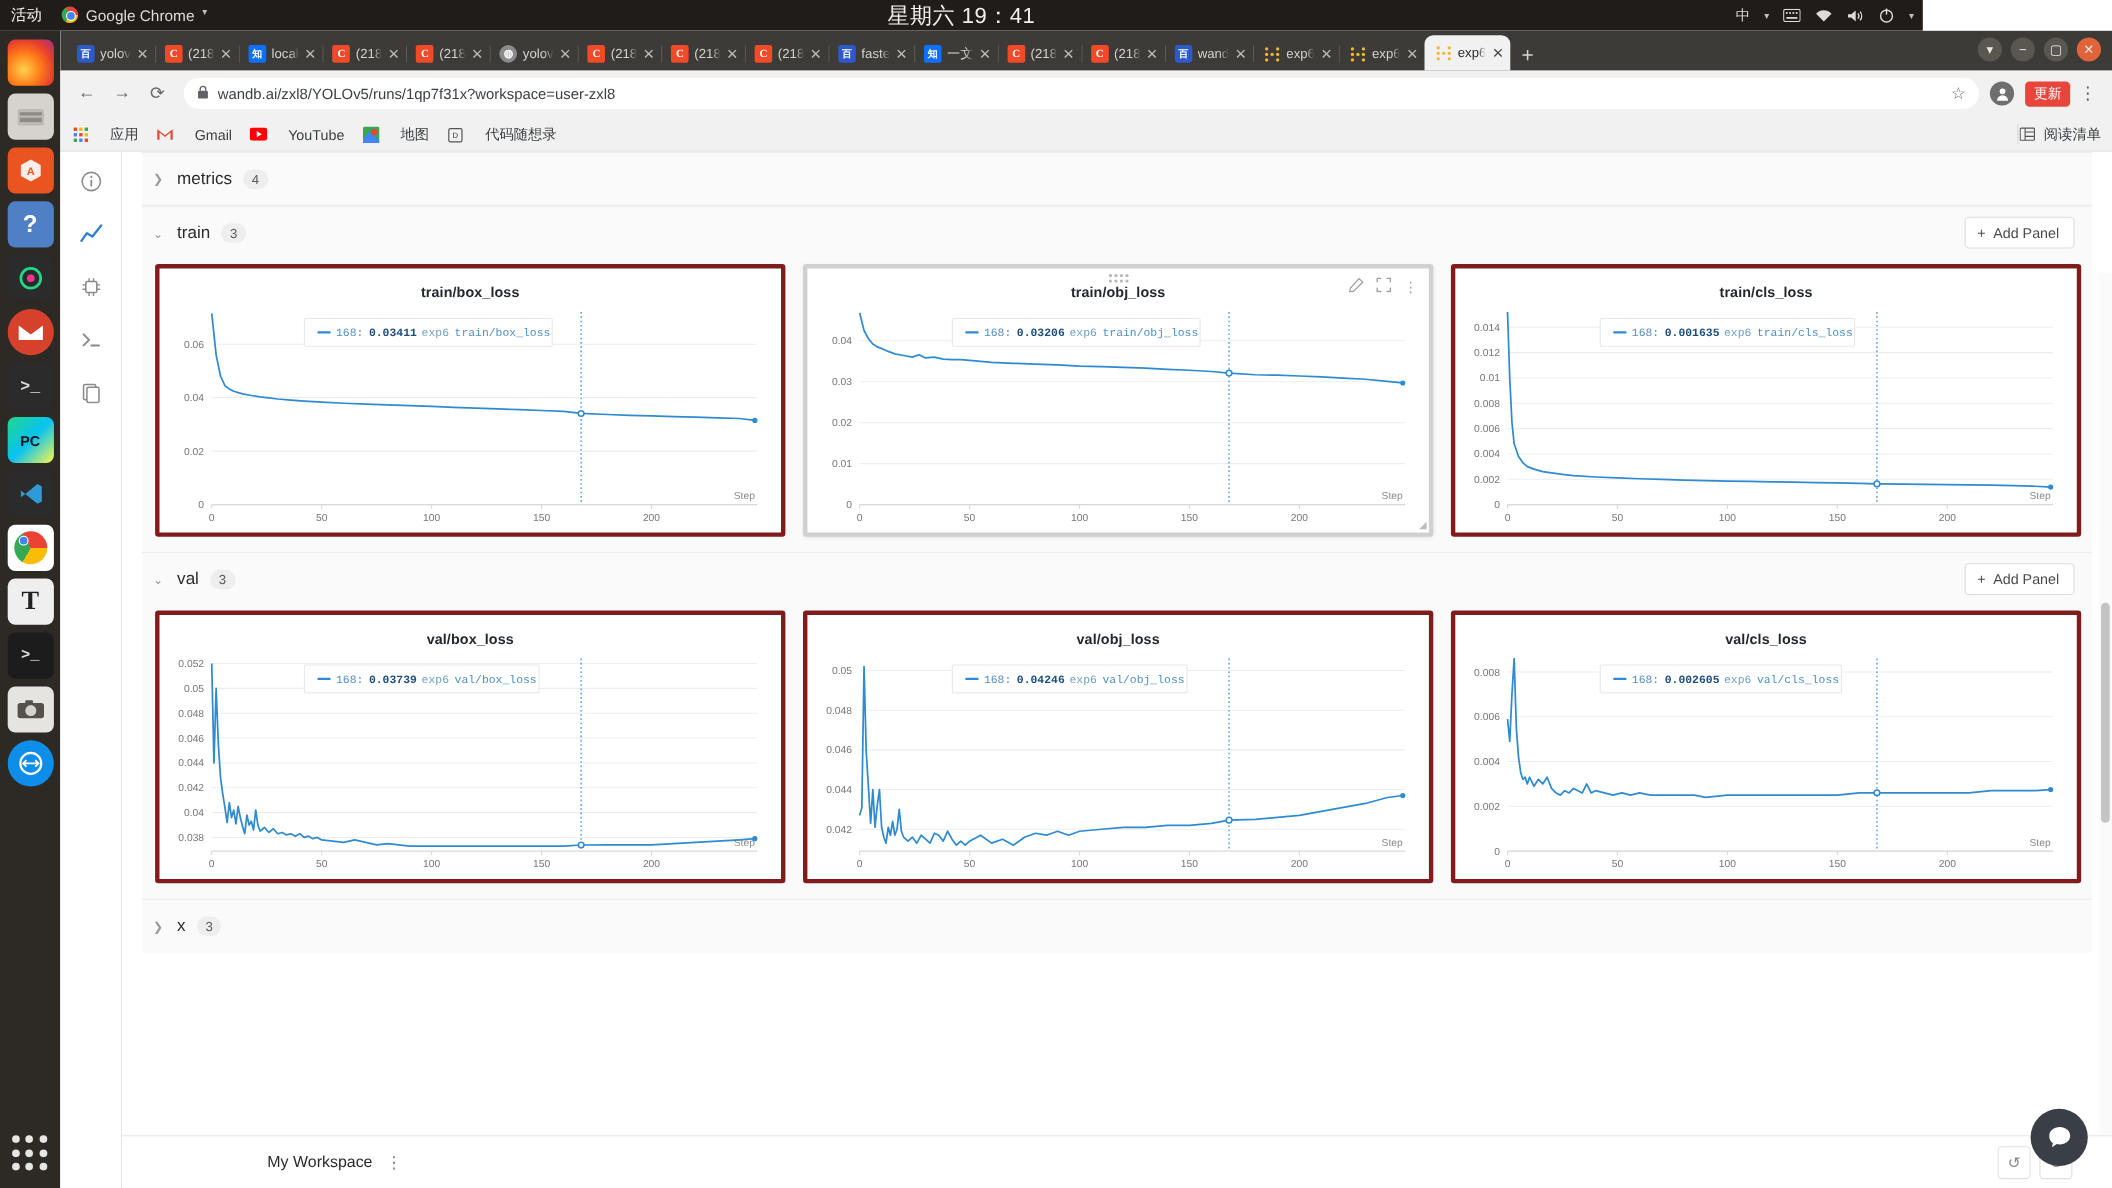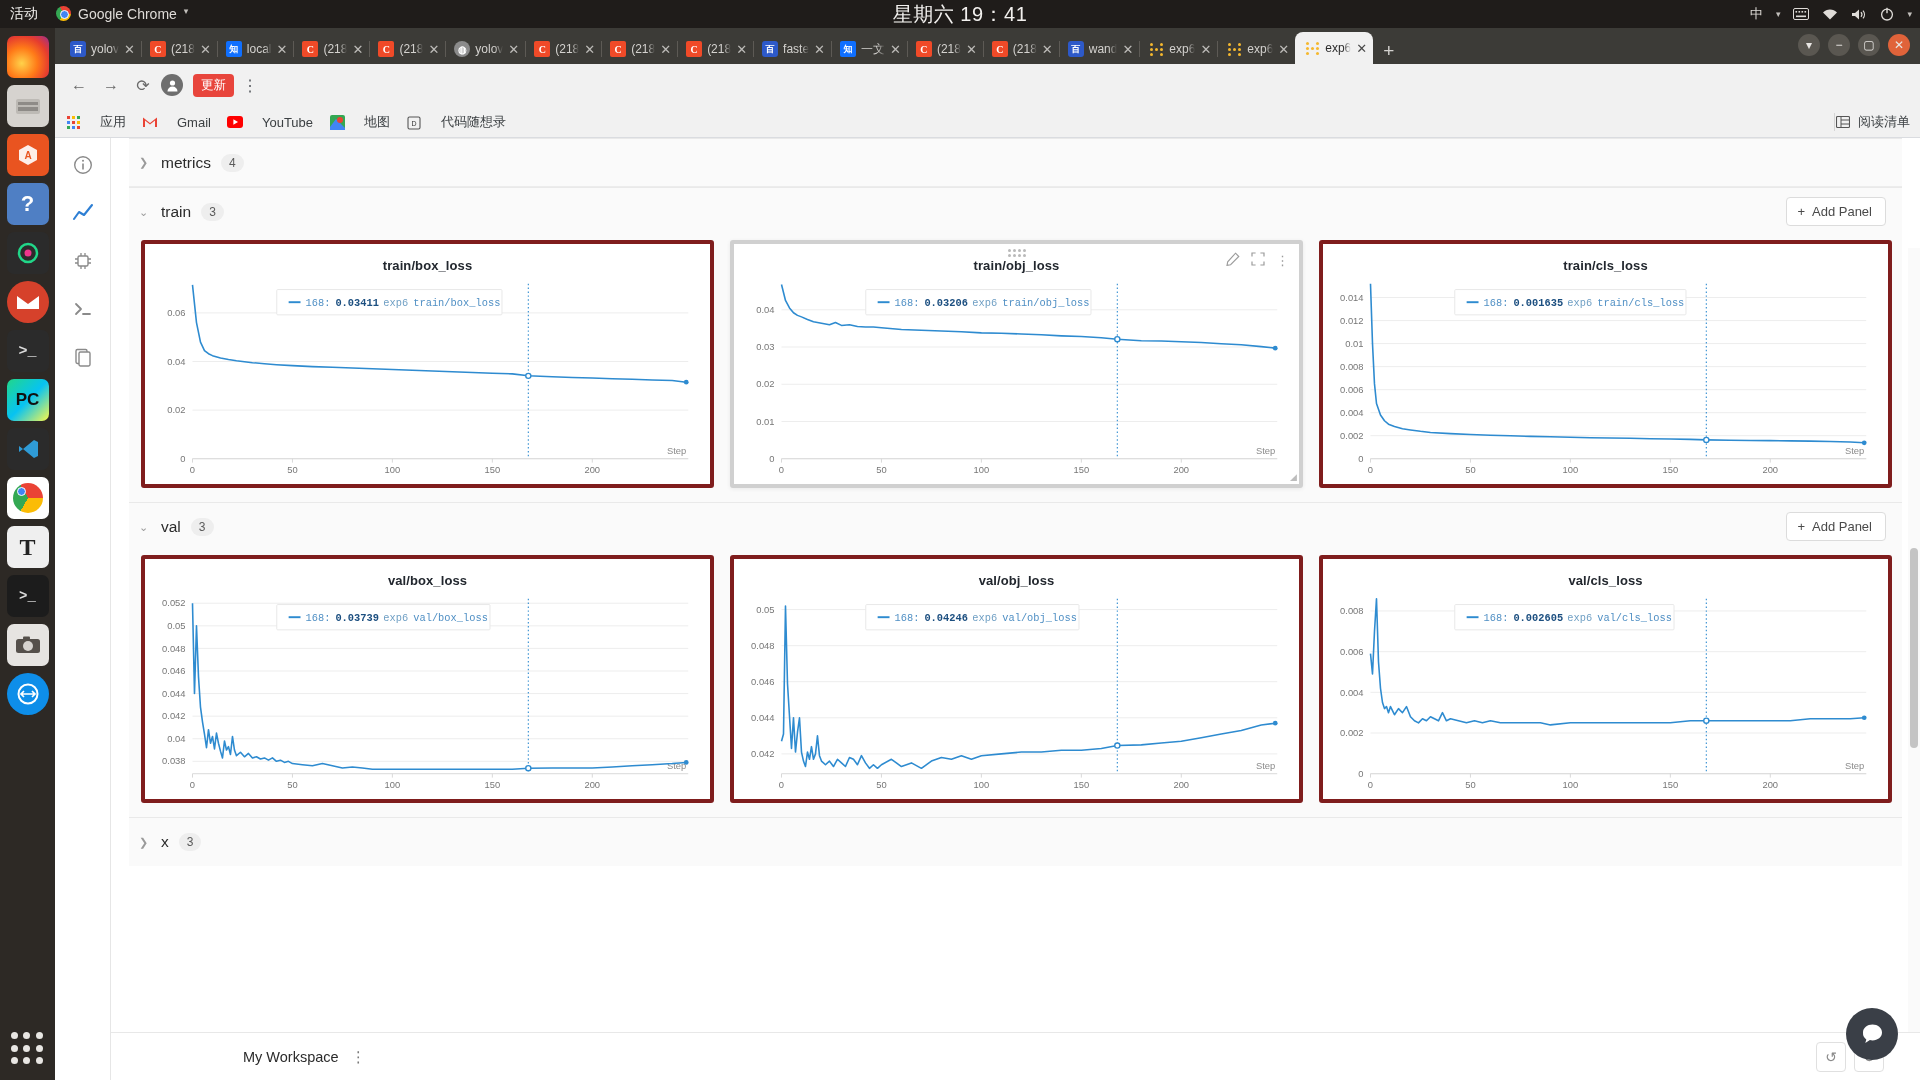--- a/index.html
+++ b/index.html
@@ -5,21 +5,21 @@
   * { box-sizing: border-box; margin: 0; padding: 0; }
   html, body {
     width: 1920px; height: 1080px;
     overflow: hidden;
     font-family: "Liberation Sans", sans-serif;
     background: #ffffff;
   }
 
   
   #gnome-bar {
-    position: absolute; top: 0; left: 0; width: 1920px; height: 28px;
+    position: absolute; top: 0; left: 0; width: 1748px; height: 28px;
     background: #1f1c1a; color: #dfdcd8;
     display: flex; align-items: center; font-size: 14px;
   }
   #gnome-activities { padding: 0 12px 0 10px; color: #f2f0ee; font-size: 14px; }
   #gnome-app { display: flex; gap: 7px; margin-left: 6px; }
   .chrome-dot {
     width: 15px; height: 15px; border-radius: 50%;
     background:
       conic-gradient(from -30deg, #ea4335 0deg 120deg, #fbbc05 120deg 240deg, #34a853 240deg 360deg);
     position: relative;
@@ -305,21 +305,21 @@
         <circle cx="12" cy="12" r="9" fill="none" stroke="#21d789" stroke-width="2.5"></circle>
         <circle cx="12" cy="12" r="3.5" fill="#ed358c"></circle>
       </svg>
   </div>
   <div class="dock-item" style="background:#d6412b; border-radius:50%;">
     <svg width="24" height="18" viewBox="0 0 24 18">
         <path d="M1 3 L12 11 L23 3 L23 16 L1 16 Z" fill="#fff"></path>
       </svg>
   </div>
   <div class="dock-item" style="background:#2b2b2b; color:#dcdcdc; font-size:15px; font-family:'Liberation Mono', monospace;">&gt;_</div>
-  <div class="dock-item" style="background:linear-gradient(135deg,#21d789,#07c3f2,#fcf84a); color:#111; font-size:17px;">PC</div>
+  <div class="dock-item" style="background:linear-gradient(135deg,#21d789,#07c3f2,#fcf84a); color:#111; font-size:13px;">PC</div>
   <div class="dock-item" style="background:#2b2b2b;">
     <svg width="24" height="24" viewBox="0 0 24 24">
         <path d="M18 3 L7 12 L18 21 L22 19 V5 Z M3 9 L7 12 L3 15 Z" fill="#2f9bd6"></path>
       </svg>
   </div>
   <div class="dock-item" style="background:#fff;">
     <span class="chrome-dot" style="width:30px;height:30px;"></span>
   </div>
   <div class="dock-item" style="background:#efefef; color:#222; font-family:'Liberation Serif', serif; font-size:24px;">T</div>
   <div class="dock-item" style="background:#1c1c1c; color:#dcdcdc; font-size:14px; font-family:'Liberation Mono', monospace;">&gt;_</div>
@@ -479,20 +479,30 @@
       <span class="wbtn">−</span>
       <span class="wbtn">▢</span>
       <span class="wbtn close">✕</span>
     </div>
   </div>
 
   <div id="toolbar">
     <span class="nav-btn">←</span>
     <span class="nav-btn">→</span>
     <span class="nav-btn">⟳</span>
+    <div id="omnibox">
+      <span id="lock-ic">
+        <svg width="11" height="13" viewBox="0 0 11 13">
+            <rect x="1" y="5.5" width="9" height="7" rx="1.2" fill="#5f6368"></rect>
+            <path d="M3 5.5V4a2.5 2.5 0 0 1 5 0v1.5" fill="none" stroke="#5f6368" stroke-width="1.3"></path>
+          </svg>
+      </span>
+      <span>wandb.ai/zxl8/YOLOv5/runs/1qp7f31x?workspace=user-zxl8</span>
+      <span id="star-ic">☆</span>
+    </div>
     <span id="profile-av">
       <svg width="13" height="13" viewBox="0 0 13 13">
           <circle cx="6.5" cy="4" r="2.6" fill="#fff"></circle>
           <path d="M1.5 12.5a5 5 0 0 1 10 0z" fill="#fff"></path>
         </svg>
     </span>
     <span id="update-btn">更新</span>
     <span id="kebab">⋮</span>
   </div>
 

